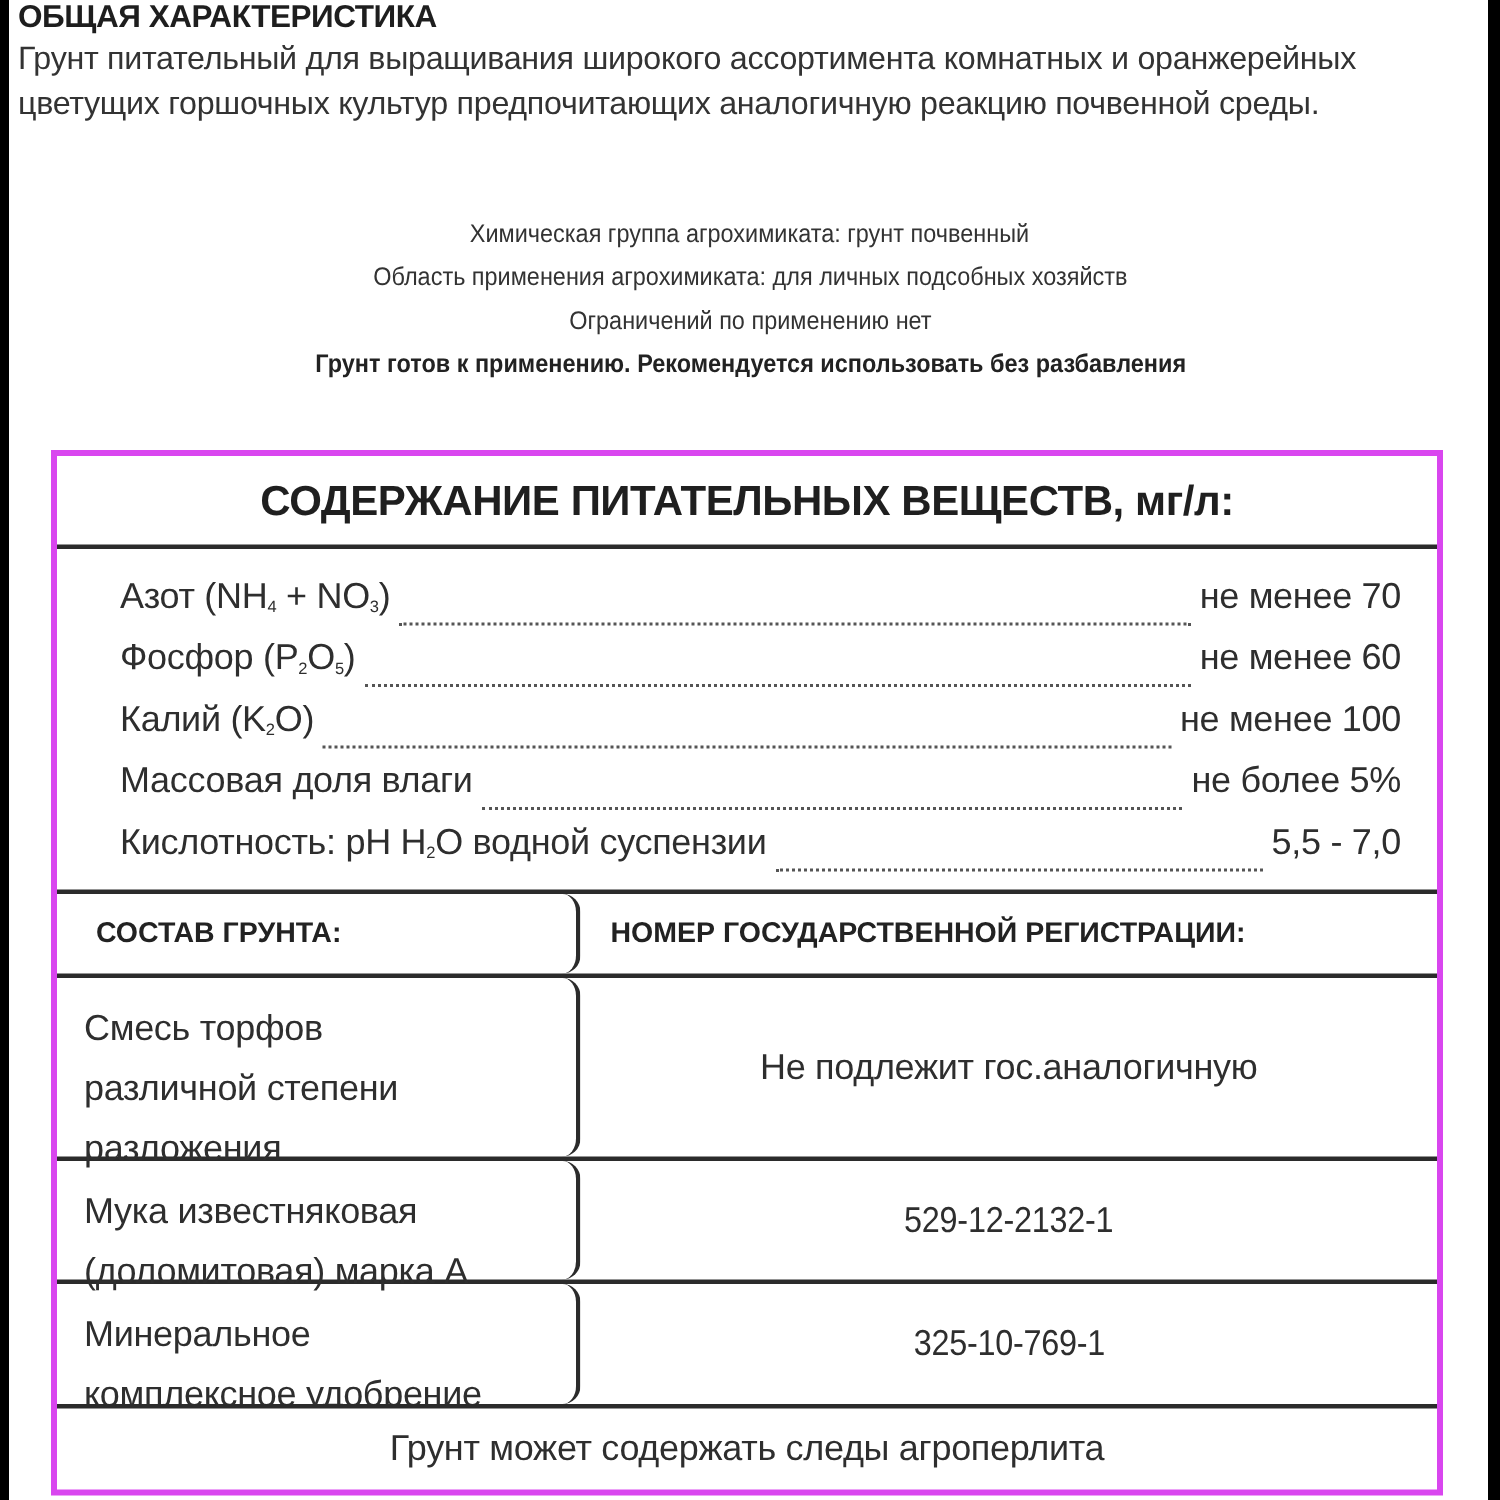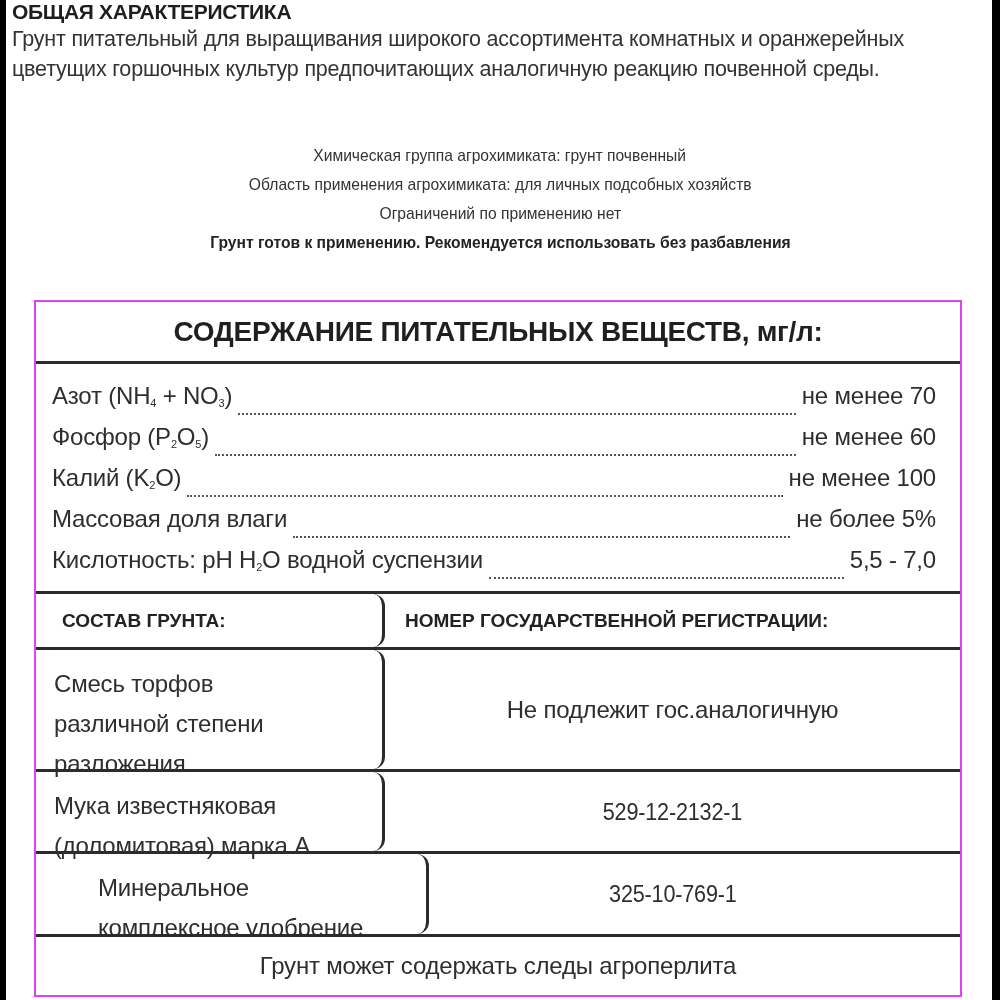--- a/index.html
+++ b/index.html
@@ -22,29 +22,29 @@
   }
   .info-block {
     position: absolute; left: 20px; top: 141px; width: 960px; text-align: center;
     font-size: 17px; line-height: 29px; color: #333;
   }
   .info-block .narrow { display: inline-block; transform: scaleX(0.92); }
   .info-block .bold { font-weight: bold; color: #222; }
 
   .table {
     position: absolute; left: 34px; top: 300px; width: 928px; height: 697px;
-    border: 2px solid #d946ef; box-sizing: border-box;
+    border: 4px solid #d946ef; box-sizing: border-box;
   }
   .row { position: absolute; left: 0; right: 0; box-sizing: border-box; }
   .row.bordered { border-bottom: 3px solid #2b2b2b; }
 
   .head-row { top: 0; height: 62px; display: flex; align-items: center; justify-content: center; }
   .head-row span { font-weight: bold; font-size: 28px; color: #1f1f1f; letter-spacing: -0.3px; }
 
-  .nutr { top: 62px; height: 230px; padding: 18px 24px 0 16px; }
+  .nutr { top: 62px; height: 230px; padding: 18px 24px 0 42px; }
   .nline {
     display: flex; align-items: baseline; height: 41px;
     font-size: 24px; color: #2e2e2e; letter-spacing: -0.2px;
   }
   .nline .lbl { white-space: nowrap; }
   .nline .lbl sub { font-size: 11px; vertical-align: -3px; }
   .nline .dots {
     flex: 1; margin: 0 6px; border-bottom: 2px dotted #555; height: 0; align-self: flex-end; margin-bottom: 8px;
   }
   .nline .val { white-space: nowrap; }
@@ -59,21 +59,21 @@
   .sub-head .cell.right { justify-content: flex-start; padding-left: 20px; }
 
   .comp { font-size: 24px; color: #2e2e2e; line-height: 40px; letter-spacing: -0.2px; }
   .comp .cell.left { padding-top: 14px; white-space: pre-line; }
   .reg { font-size: 24px; color: #2e2e2e; }
   .reg.num { display: inline-block; transform: scaleX(0.9); }
 
   .r1 { top: 348px; height: 122px; }
   .r2 { top: 470px; height: 82px; }
   .r3 { top: 552px; height: 83px; }
-  .r3 .cell.left { overflow: hidden; margin-left: 44px; }
+  .r3 .cell.left { overflow: hidden; }
 
   .foot { top: 635px; bottom: 0; display: flex; align-items: center; justify-content: center; }
   .foot span { font-size: 24px; color: #2e2e2e; letter-spacing: -0.2px; }
 </style>
 </head>
 <body>
 
 <div class="edge-left"></div>
 <div class="edge-right"></div>
 

